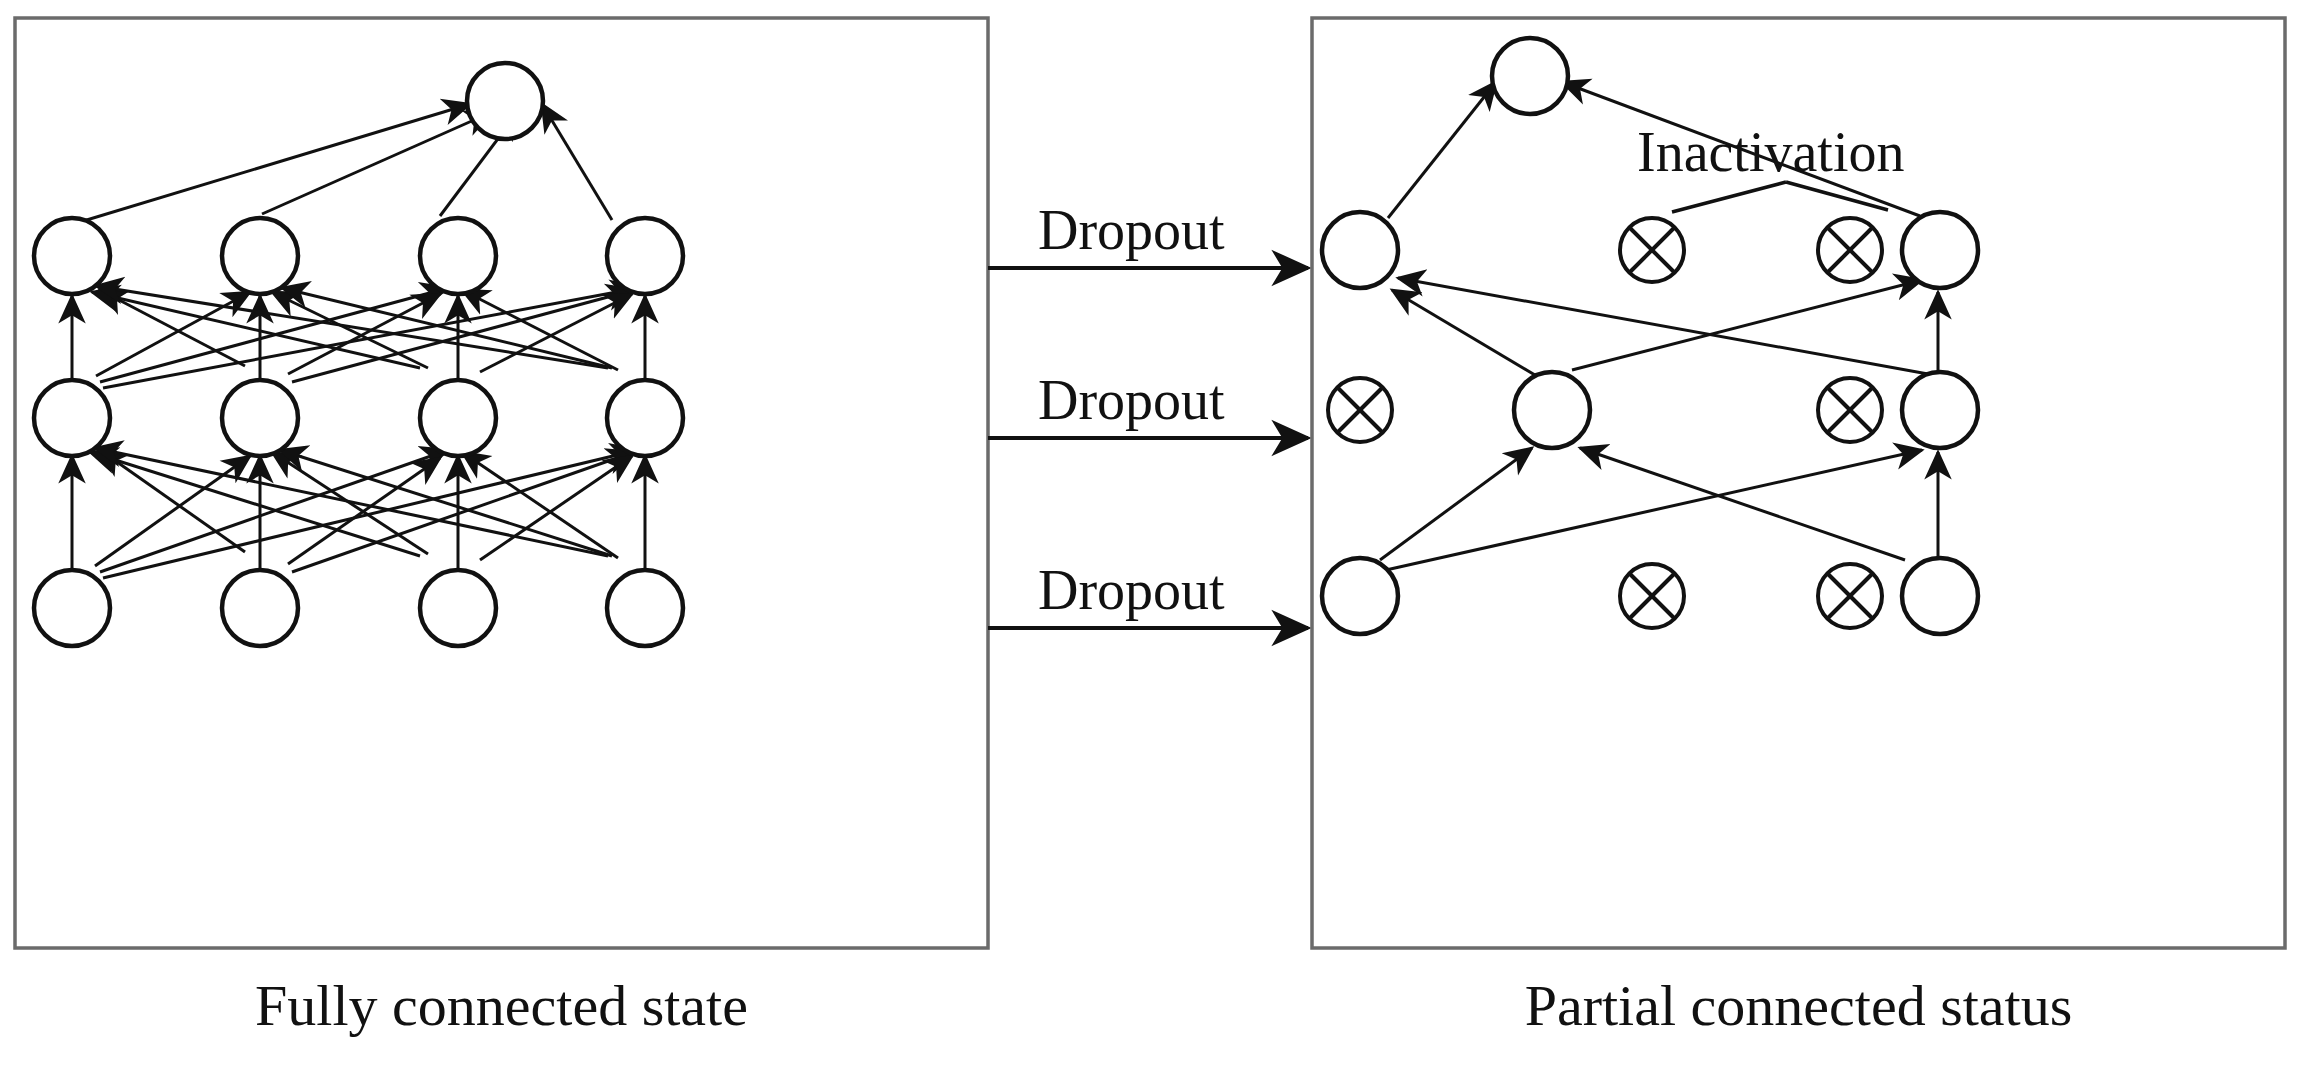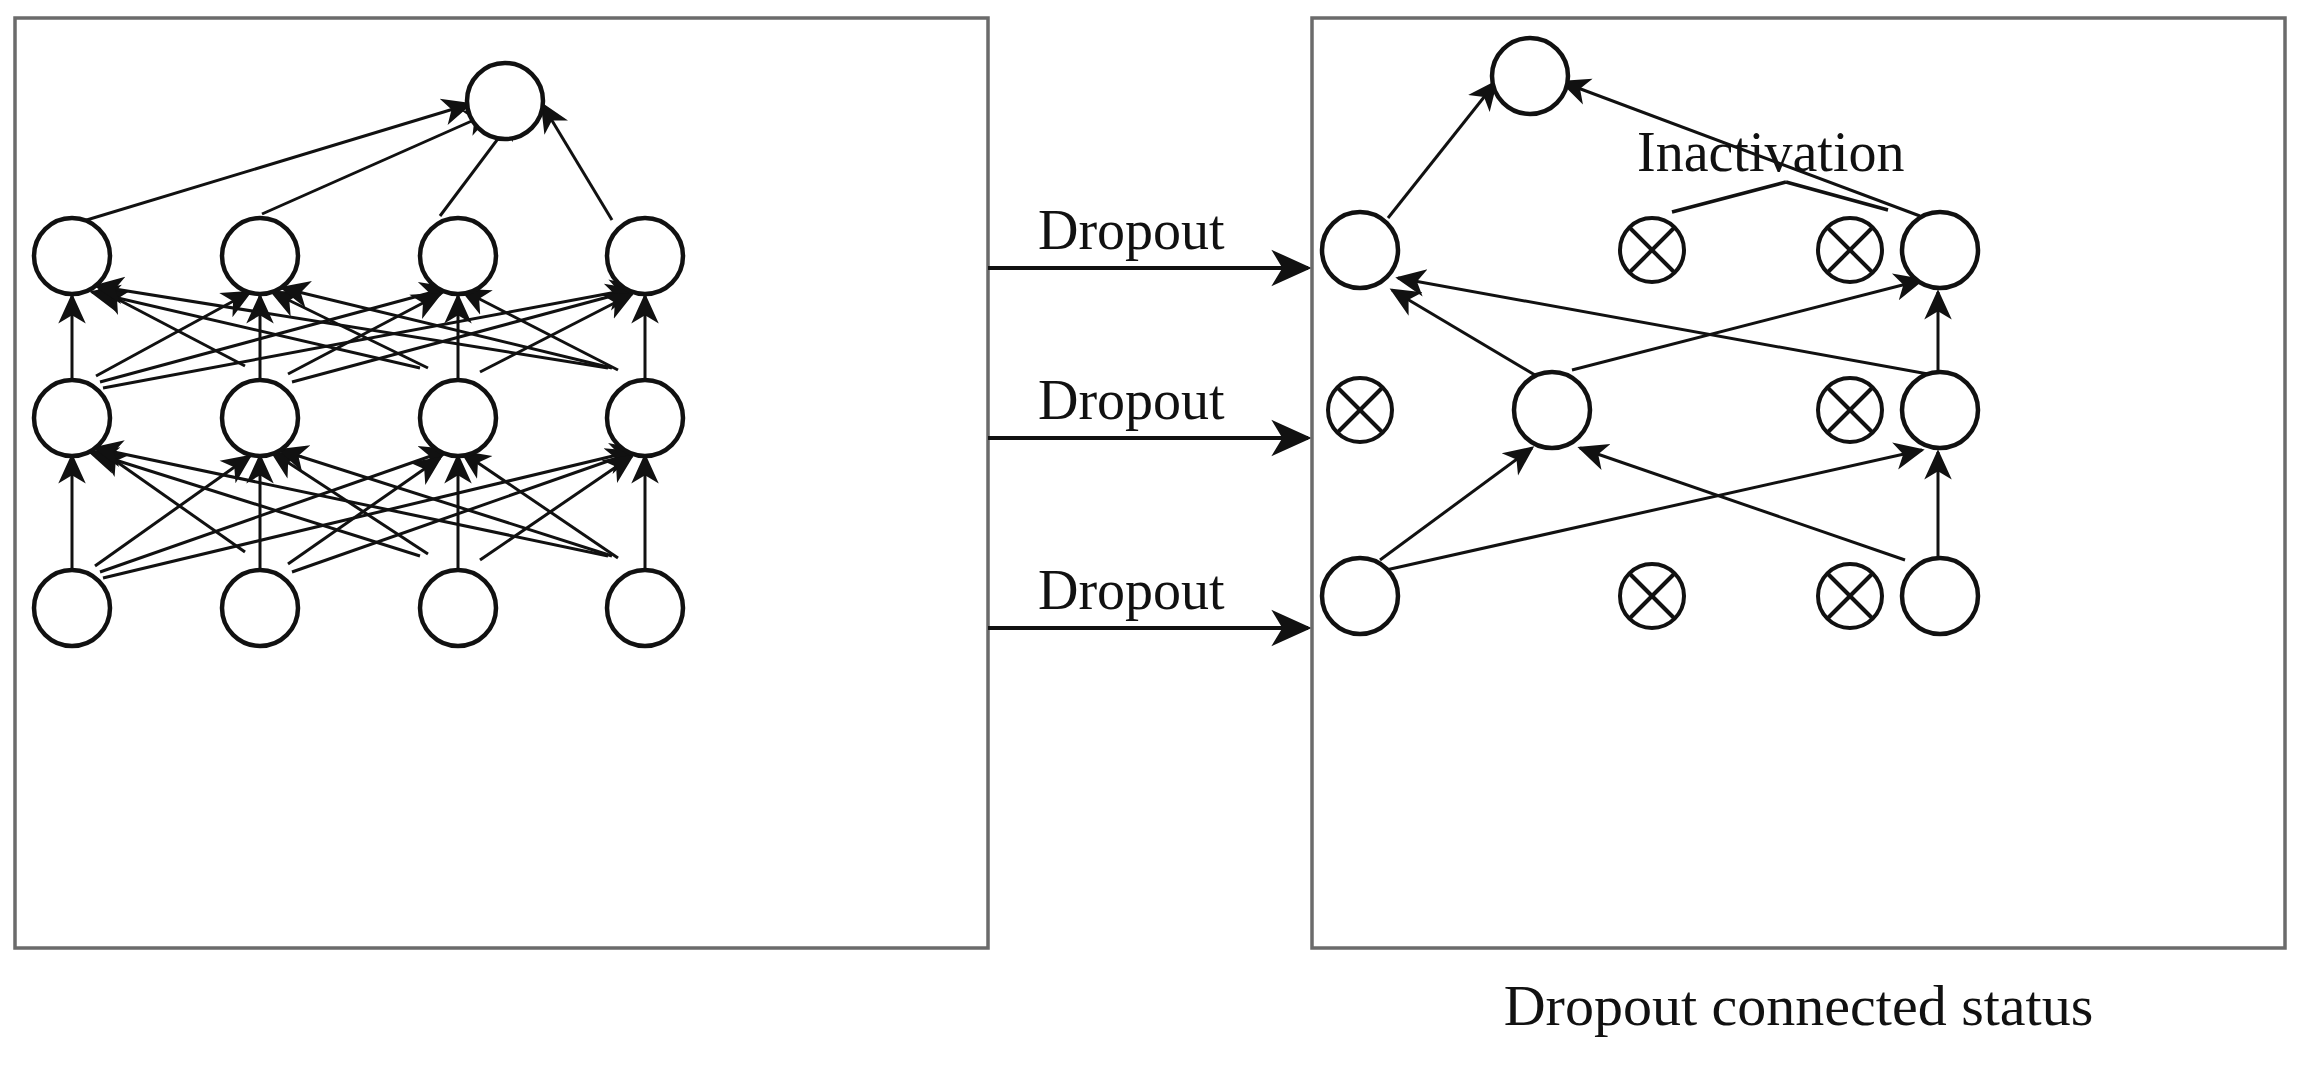--- a/index.html
+++ b/index.html
@@ -167,16 +167,17 @@
   </svg>
 
   <div class="cap" style="left:1038px; top:198px; font-size:56px;">Dropout</div>
 
   <div class="cap" style="left:1038px; top:368px; font-size:56px;">Dropout</div>
 
   <div class="cap" style="left:1038px; top:558px; font-size:56px;">Dropout</div>
 
   <div class="cap" style="left:1620px; top:120px; font-size:56px;margin-left:17px;">Inactivation</div>
 
+  <div class="cap" style="left:15px; top:972px; width:973px; text-align:center; font-size:58px;">Fully connected state</div>
 
-  <div class="cap" style="left:1312px; top:972px; width:973px; text-align:center; font-size:58px;">Dropout connected status</div>
+  <div class="cap" style="left:1312px; top:972px; width:973px; text-align:center; font-size:58px;">Partial connected status</div>
 
 </div>
 
 </body></html>

